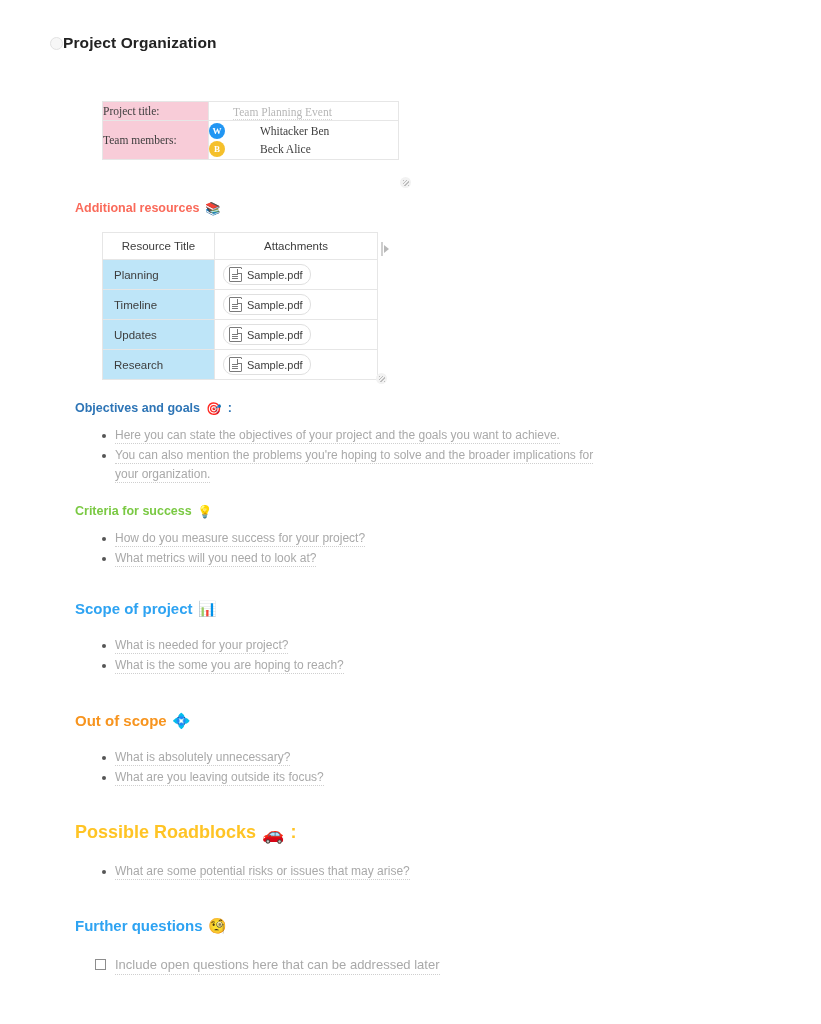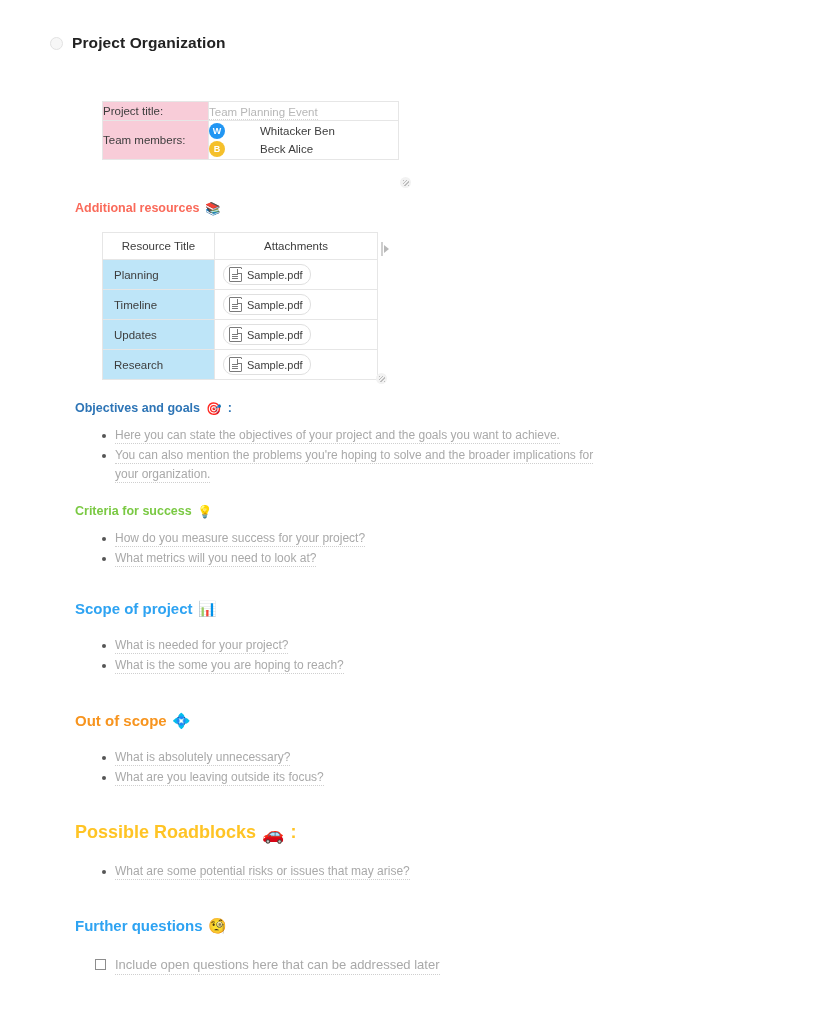--- a/index.html
+++ b/index.html
@@ -13,21 +13,20 @@
     font-family: "Liberation Sans", sans-serif;
     color: #3b3b3b;
     overflow: hidden;
     position: relative;
   }
 
   
   .doc-title-row {
     display: flex;
     align-items: center;
-    gap: 9px;
     padding: 34px 0 0 50px;
   }
   .radio-circle {
     width: 13px;
     height: 13px;
     border-radius: 50%;
     background: #f7f7f7;
     border: 1px solid #e2e2e2;
     box-sizing: border-box;
     flex: none;
@@ -43,20 +42,21 @@
   .project-table-wrap {
     margin: 49px 0 0 102px;
     width: 297px;
     position: relative;
   }
   table.project-table {
     border-collapse: collapse;
     width: 297px;
     table-layout: fixed;
     background: #ffffff;
+    font-family: Liberation Serif, serif;
   }
   table.project-table td {
     border: 1px solid #e6e6e6;
     padding: 0;
     vertical-align: middle;
   }
   td.label-cell {
     width: 105px;
     background: #f8ccd8;
     font-size: 11.5px;
@@ -66,20 +66,21 @@
   td.value-cell {
     padding: 7px 0 7px 10px;
     background: #ffffff;
   }
   .placeholder-text {
     font-size: 11.5px;
     color: #b7b7b7;
     border-bottom: 1px dotted #d4d4d4;
     display: inline-block;
     padding-bottom: 1px;
+    margin-left: 24px;
   }
   .member-row {
     display: flex;
     align-items: center;
     gap: 7px;
     margin: 2px 0;
   }
   .avatar {
     width: 16px;
     height: 16px;

